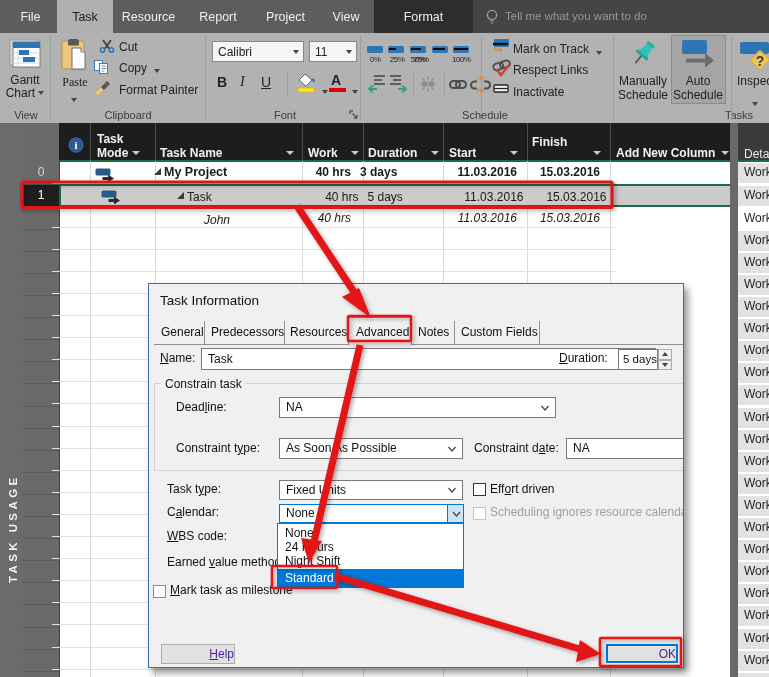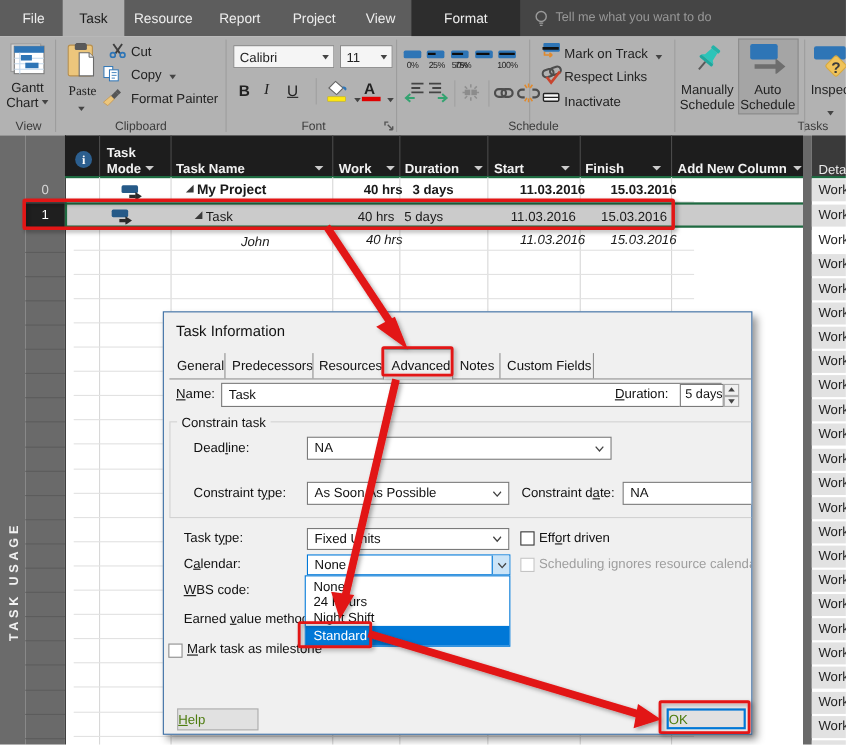--- a/index.html
+++ b/index.html
@@ -214,21 +214,21 @@
   <div class="ab" style="left:752px;top:59px;"><span class="da"></span></div>
 </div>
 
 <style>
 #grid{left:0;top:123px;width:769px;height:554px;background:#fff;}
 #ghead{position:absolute;left:59px;top:0;width:671px;height:37px;background:#1d1d1d;}
 .hv{position:absolute;top:0;width:1px;height:37px;background:#4a4a4a;}
 .hl{position:absolute;color:#f2f2f2;font-size:12px;font-weight:bold;}
 .hda{width:0;height:0;border-left:4px solid transparent;border-right:4px solid transparent;border-top:4.5px solid #cccccc;display:inline-block;vertical-align:2px;}
 .gvl{position:absolute;top:38px;width:1px;height:516px;background:#d8d8d8;}
-.grow{position:absolute;left:67px;width:564px;height:21px;border-bottom:1px solid #e2e2e2;}
+.grow{position:absolute;left:52px;width:564px;height:21px;border-bottom:1px solid #e2e2e2;}
 .gtext{position:absolute;font-size:12px;color:#1a1a1a;top:3px;}
 .num{position:absolute;left:23px;width:36px;height:21px;color:#d5d5d5;font-size:12px;text-align:center;line-height:21px;}
 .tri{position:absolute;width:0;height:0;border-bottom:7px solid #3a3a3a;border-left:7px solid transparent;}
 .modeicon{position:absolute;left:113px;top:4px;}
 .wcell{position:absolute;left:738px;width:31px;height:20px;background:#e2e2e2;color:#1f1f1f;font-size:12px;padding:2px 0 0 6px;overflow:visible;white-space:nowrap;}
 </style>
 <div class="ab" id="grid">
 
   <div class="ab" style="left:0;top:0;width:23px;height:554px;background:#6b6b6b;"></div>
   <div class="ab" style="left:23px;top:0;width:36px;height:554px;background:#6a6a6a;"></div>
@@ -250,21 +250,21 @@
     <div class="hl" style="left:38px;top:9px;">Task</div>
     <div class="hl" style="left:38px;top:23px;">Mode <span class="hda"></span></div>
     <div class="hl" style="left:101px;top:23px;">Task Name</div>
       <div class="hl" style="left:227px;top:23px;"><span class="hda"></span></div>
     <div class="hl" style="left:249px;top:23px;">Work</div>
       <div class="hl" style="left:292px;top:23px;"><span class="hda"></span></div>
     <div class="hl" style="left:309px;top:23px;">Duration</div>
       <div class="hl" style="left:372px;top:23px;"><span class="hda"></span></div>
     <div class="hl" style="left:390px;top:23px;">Start</div>
       <div class="hl" style="left:451px;top:23px;"><span class="hda"></span></div>
-    <div class="hl" style="left:473px;top:23px;">Finish</div>
+    <div class="hl" style="left:473px;top:12px;">Finish</div>
       <div class="hl" style="left:534px;top:23px;"><span class="hda"></span></div>
     <div class="hl" style="left:557px;top:23px;">Add New Column</div>
       <div class="hl" style="left:662px;top:23px;"><span class="hda"></span></div>
   </div>
 
   <div class="ab" style="left:59px;top:37px;width:710px;height:2px;background:#1e6b41;"></div>
 
   <div class="gvl" style="left:90px;"></div>
   <div class="gvl" style="left:155px;"></div>
   <div class="gvl" style="left:302px;"></div>
@@ -384,21 +384,21 @@
   <div class="wcell" style="top:549.7px;">Work</div>
 </div>
 
 <style>
 #dlg{left:148px;top:283px;width:536px;height:385px;background:#f0f0f0;border:1px solid #3a6da4;box-shadow:4px 5px 7px rgba(0,0,0,0.42);font-size:12px;color:#111;overflow:hidden;}
 .lbl{position:absolute;font-size:12px;color:#111;white-space:nowrap;}
 .tbox{position:absolute;background:#fff;border:1px solid #7a7a7a;font-size:12px;color:#111;white-space:nowrap;overflow:hidden;}
 .cbo{position:absolute;background:#fff;border:1px solid #7a7a7a;font-size:12px;color:#111;}
 .chev{position:absolute;right:6px;top:6px;width:8px;height:8px;}
 .cb{position:absolute;width:13px;height:13px;background:#fff;border:1px solid #8a8a8a;}
-.btn{position:absolute;background:#e1e1e1;border:1px solid #adadad;font-size:12px;color:#4d7c0f;text-align:left;}
+.btn{position:absolute;background:#e1e1e1;border:1px solid #adadad;font-size:12px;color:#4c1d95;text-align:right;}
 u{text-decoration:underline;}
 </style>
 <div class="ab" id="dlg">
   <div class="lbl" style="left:11px;top:9px;font-size:13.5px;">Task Information</div>
   <svg class="ab" style="left:595px;top:11px;" width="12" height="12" viewBox="0 0 12 12">
       <path d="M1 1l10 10M11 1L1 11" stroke="#333" stroke-width="1.3"></path>
     </svg>
 
   <div class="ab" style="left:5px;top:60px;width:602px;height:1px;background:#919191;"></div>
   <div class="ab" style="left:199px;top:33px;width:64px;height:28px;background:#f0f0f0;border:1px solid #919191;border-bottom:none;"></div>

